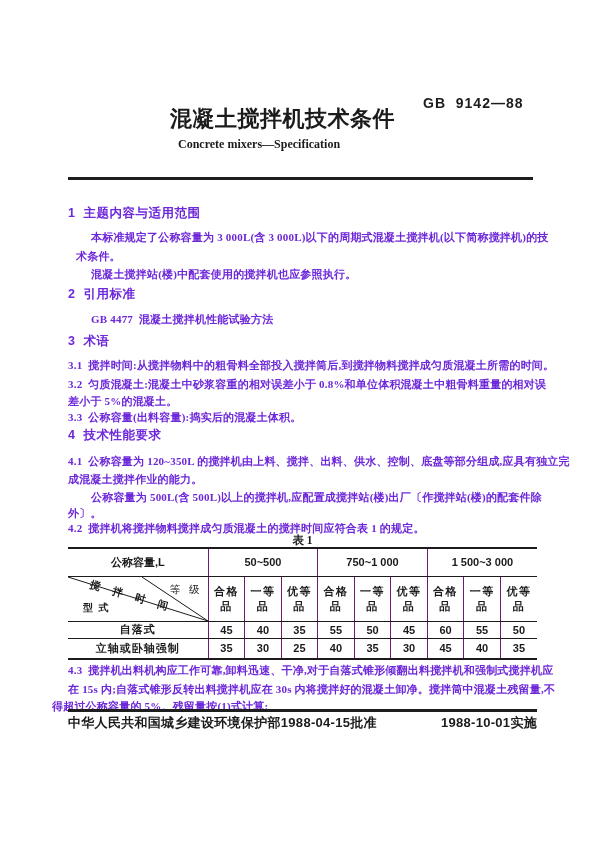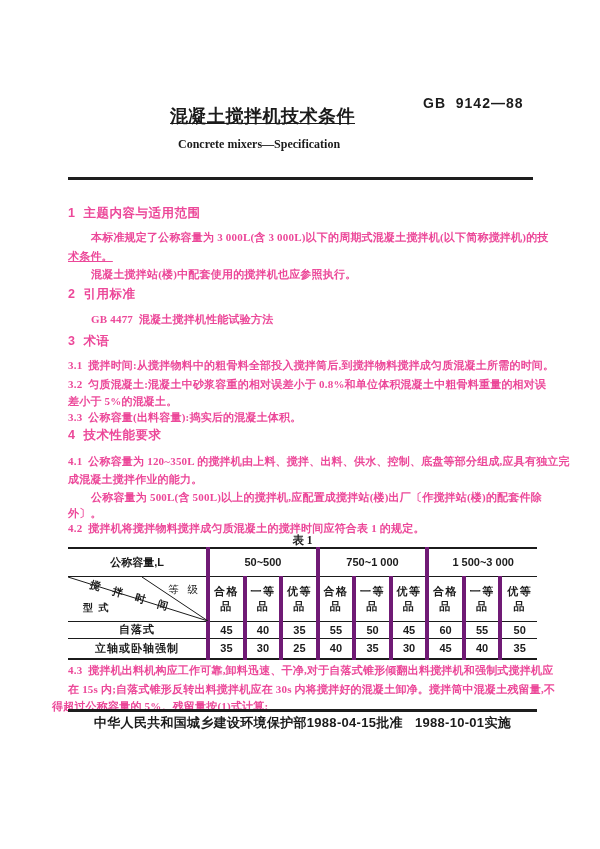--- a/index.html
+++ b/index.html
@@ -4,95 +4,95 @@
 <style>
   html,body{margin:0;padding:0;}
   body{
     width:600px;height:849px;background:#ffffff;
     font-family:"Liberation Serif","DejaVu Serif",serif;
     color:#1b1b1b;position:relative;overflow:hidden;
   }
   .page{position:absolute;left:0;top:0;width:600px;height:849px;background:#fff;}
   .line{
     position:absolute;white-space:pre;font-size:11px;font-weight:600;
-    letter-spacing:0.2px;line-height:14px;color:#ec4899;
+    letter-spacing:0.2px;line-height:14px;color:#6d28d9;
   }
   .heading{
     font-family:"Liberation Sans","DejaVu Sans",sans-serif;
     font-weight:bold;font-size:12.5px;letter-spacing:0.5px;
   }
   .std-name{
     position:absolute;left:154px;top:60px;font-size:15px;font-weight:bold;
     letter-spacing:2.5px;font-family:"Liberation Sans","DejaVu Sans",sans-serif;white-space:pre;
   }
   .std-code{
     position:absolute;left:423px;top:95px;font-size:14px;font-weight:bold;
     letter-spacing:1px;font-family:"Liberation Sans","DejaVu Sans",sans-serif;white-space:pre;
   }
   .doc-title{
-    position:absolute;left:170px;top:104px;font-size:18px;font-weight:bold;
-    letter-spacing:0.5px;font-family:"Liberation Sans","DejaVu Sans",sans-serif;white-space:pre;text-decoration:underline;
+    position:absolute;left:170px;top:104px;font-size:22px;font-weight:bold;
+    letter-spacing:0.5px;font-family:"Liberation Sans","DejaVu Sans",sans-serif;white-space:pre;
   }
   .doc-title-en{
     position:absolute;left:178px;top:137px;font-size:12px;font-weight:bold;
     font-family:"Liberation Serif","DejaVu Serif",serif;white-space:pre;
   }
   .rule{position:absolute;background:#1e1e1e;}
   .rule-top{left:68px;top:177px;width:465px;height:3px;}
   .rule-bottom{left:68px;top:709px;width:469px;height:3px;}
   .tbl-caption{
     position:absolute;left:68px;top:533px;width:469px;text-align:center;
     font-size:11.5px;font-weight:bold;white-space:pre;
   }
   table.t1{
     position:absolute;left:68px;top:547px;width:469px;
     border-collapse:collapse;table-layout:fixed;
     border-top:2px solid #1b1b1b;border-bottom:2px solid #1b1b1b;
     font-family:"Liberation Sans","DejaVu Sans",sans-serif;
   }
   table.t1 td{
-    border-right:4px solid #701a75;border-bottom:1px solid #1b1b1b;
+    border-right:1px solid #701a75;border-bottom:1px solid #1b1b1b;
     text-align:center;vertical-align:middle;padding:0;
     font-size:11px;font-weight:bold;color:#1b1b1b;
   }
   table.t1 td:last-child{border-right:none;}
   table.t1 tr:last-child td{border-bottom:none;}
   tr.r1{height:28px;} tr.r2{height:45px;} tr.r3{height:17px;} tr.r4{height:21px;}
   td.sub{letter-spacing:1.5px;}
   td.rowlabel{letter-spacing:1px;}
   td.diag{position:relative;padding:0;}
   .diag-svg{position:absolute;left:0;top:0;width:140px;height:44px;}
   .diag-time{
     position:absolute;left:24px;top:1px;font-size:10.5px;font-weight:bold;
     letter-spacing:5px;transform:rotate(16deg);transform-origin:left top;white-space:pre;
   }
   .diag-grade{position:absolute;right:5px;top:6px;font-size:10.5px;font-weight:normal;letter-spacing:3px;white-space:pre;}
   .diag-type{position:absolute;left:15px;bottom:6px;font-size:10px;font-weight:bold;white-space:pre;}
   .footer-bar{
     position:absolute;left:68px;top:714px;width:469px;display:flex;
-    justify-content:center;align-items:flex-start;
+    justify-content:space-between;align-items:flex-start;
     font-family:"Liberation Sans","DejaVu Sans",sans-serif;
     gap:12px;
   }
   .footer-bar span{font-size:13px;font-weight:bold;white-space:pre;letter-spacing:0.3px;}
 </style>
 </head>
 <body>
 
 <div class="page">
 
   <div class="std-code">GB  9142—88</div>
   <div class="doc-title">混凝土搅拌机技术条件</div>
   <div class="doc-title-en">Concrete mixers—Specification</div>
 
   <div class="rule rule-top"></div>
 
   <div class="line heading" style="left:68px;top:206px;">1  主题内容与适用范围</div>
   <div class="line" style="left:91px;top:230px;">本标准规定了公称容量为 3 000L(含 3 000L)以下的周期式混凝土搅拌机(以下简称搅拌机)的技</div>
-  <div class="line" style="left:68px;top:249px;text-decoration:underline;">术条件。</div>
+  <div class="line" style="left:76px;top:249px;">术条件。</div>
   <div class="line" style="left:91px;top:267px;">混凝土搅拌站(楼)中配套使用的搅拌机也应参照执行。</div>
 
   <div class="line heading" style="left:68px;top:287px;">2  引用标准</div>
   <div class="line" style="left:91px;top:312px;">GB 4477  混凝土搅拌机性能试验方法</div>
 
   <div class="line heading" style="left:68px;top:334px;">3  术语</div>
   <div class="line" style="left:68px;top:358px;">3.1  搅拌时间:从搅拌物料中的粗骨料全部投入搅拌筒后,到搅拌物料搅拌成匀质混凝土所需的时间。</div>
   <div class="line" style="left:68px;top:377px;">3.2  匀质混凝土:混凝土中砂浆容重的相对误差小于 0.8%和单位体积混凝土中粗骨料重量的相对误</div>
   <div class="line" style="left:68px;top:394px;">差小于 5%的混凝土。</div>
   <div class="line" style="left:68px;top:410px;">3.3  公称容量(出料容量):捣实后的混凝土体积。</div>

